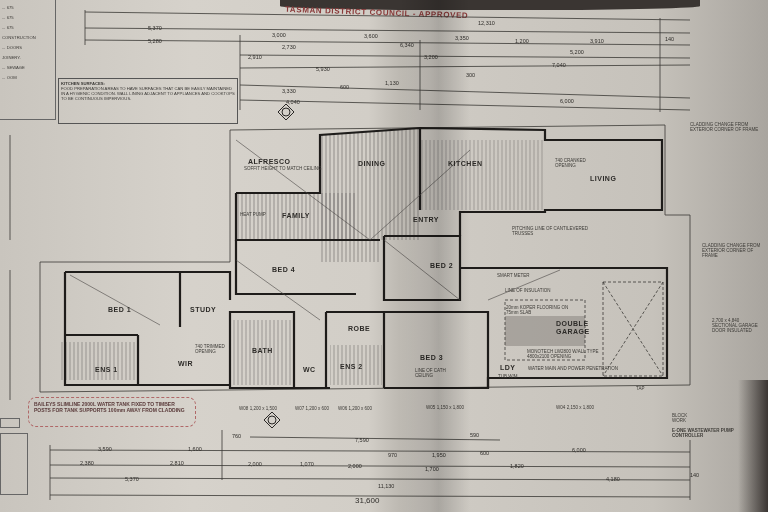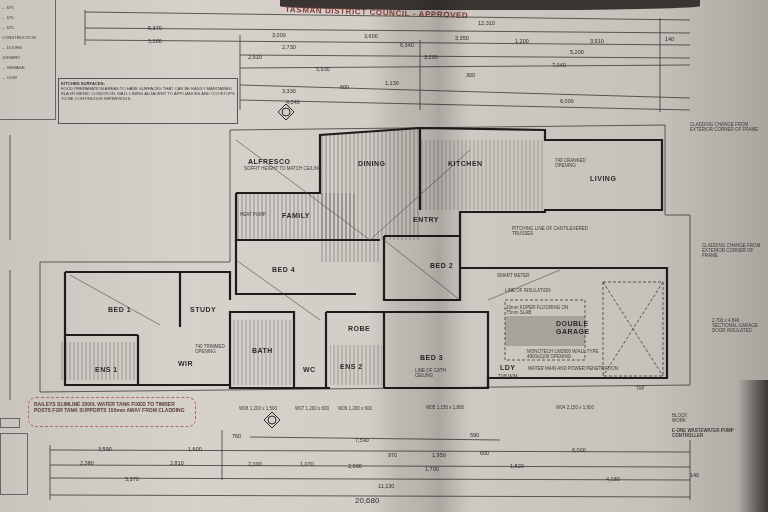--- a/index.html
+++ b/index.html
@@ -222,21 +222,21 @@
   <div class="dim" style="left:170px;top:460px;">2,810</div>
   <div class="dim" style="left:248px;top:461px;">2,000</div>
   <div class="dim" style="left:300px;top:461px;">1,070</div>
   <div class="dim" style="left:348px;top:463px;">2,000</div>
   <div class="dim" style="left:425px;top:466px;">1,700</div>
   <div class="dim" style="left:510px;top:463px;">1,820</div>
   <div class="dim" style="left:125px;top:476px;">5,370</div>
   <div class="dim" style="left:378px;top:483px;">11,130</div>
   <div class="dim" style="left:606px;top:476px;">4,180</div>
   <div class="dim" style="left:690px;top:472px;">140</div>
-  <div class="dim" style="left:355px;top:496px;font-size:8px;">20,680</div>
+  <div class="dim" style="left:355px;top:496px;font-size:8px;">31,600</div>
 
   <div class="tank-note">BAILEYS SLIMLINE 2000L WATER TANK FIXED TO TIMBER POSTS FOR TANK SUPPORTS 100mm AWAY FROM CLADDING</div>
   <div class="side-tag"></div>
   <div class="side-box"></div>
 
   <div class="fold-shadow"></div>
   <div class="right-edge"></div>
 </div>
 
 </body></html>

